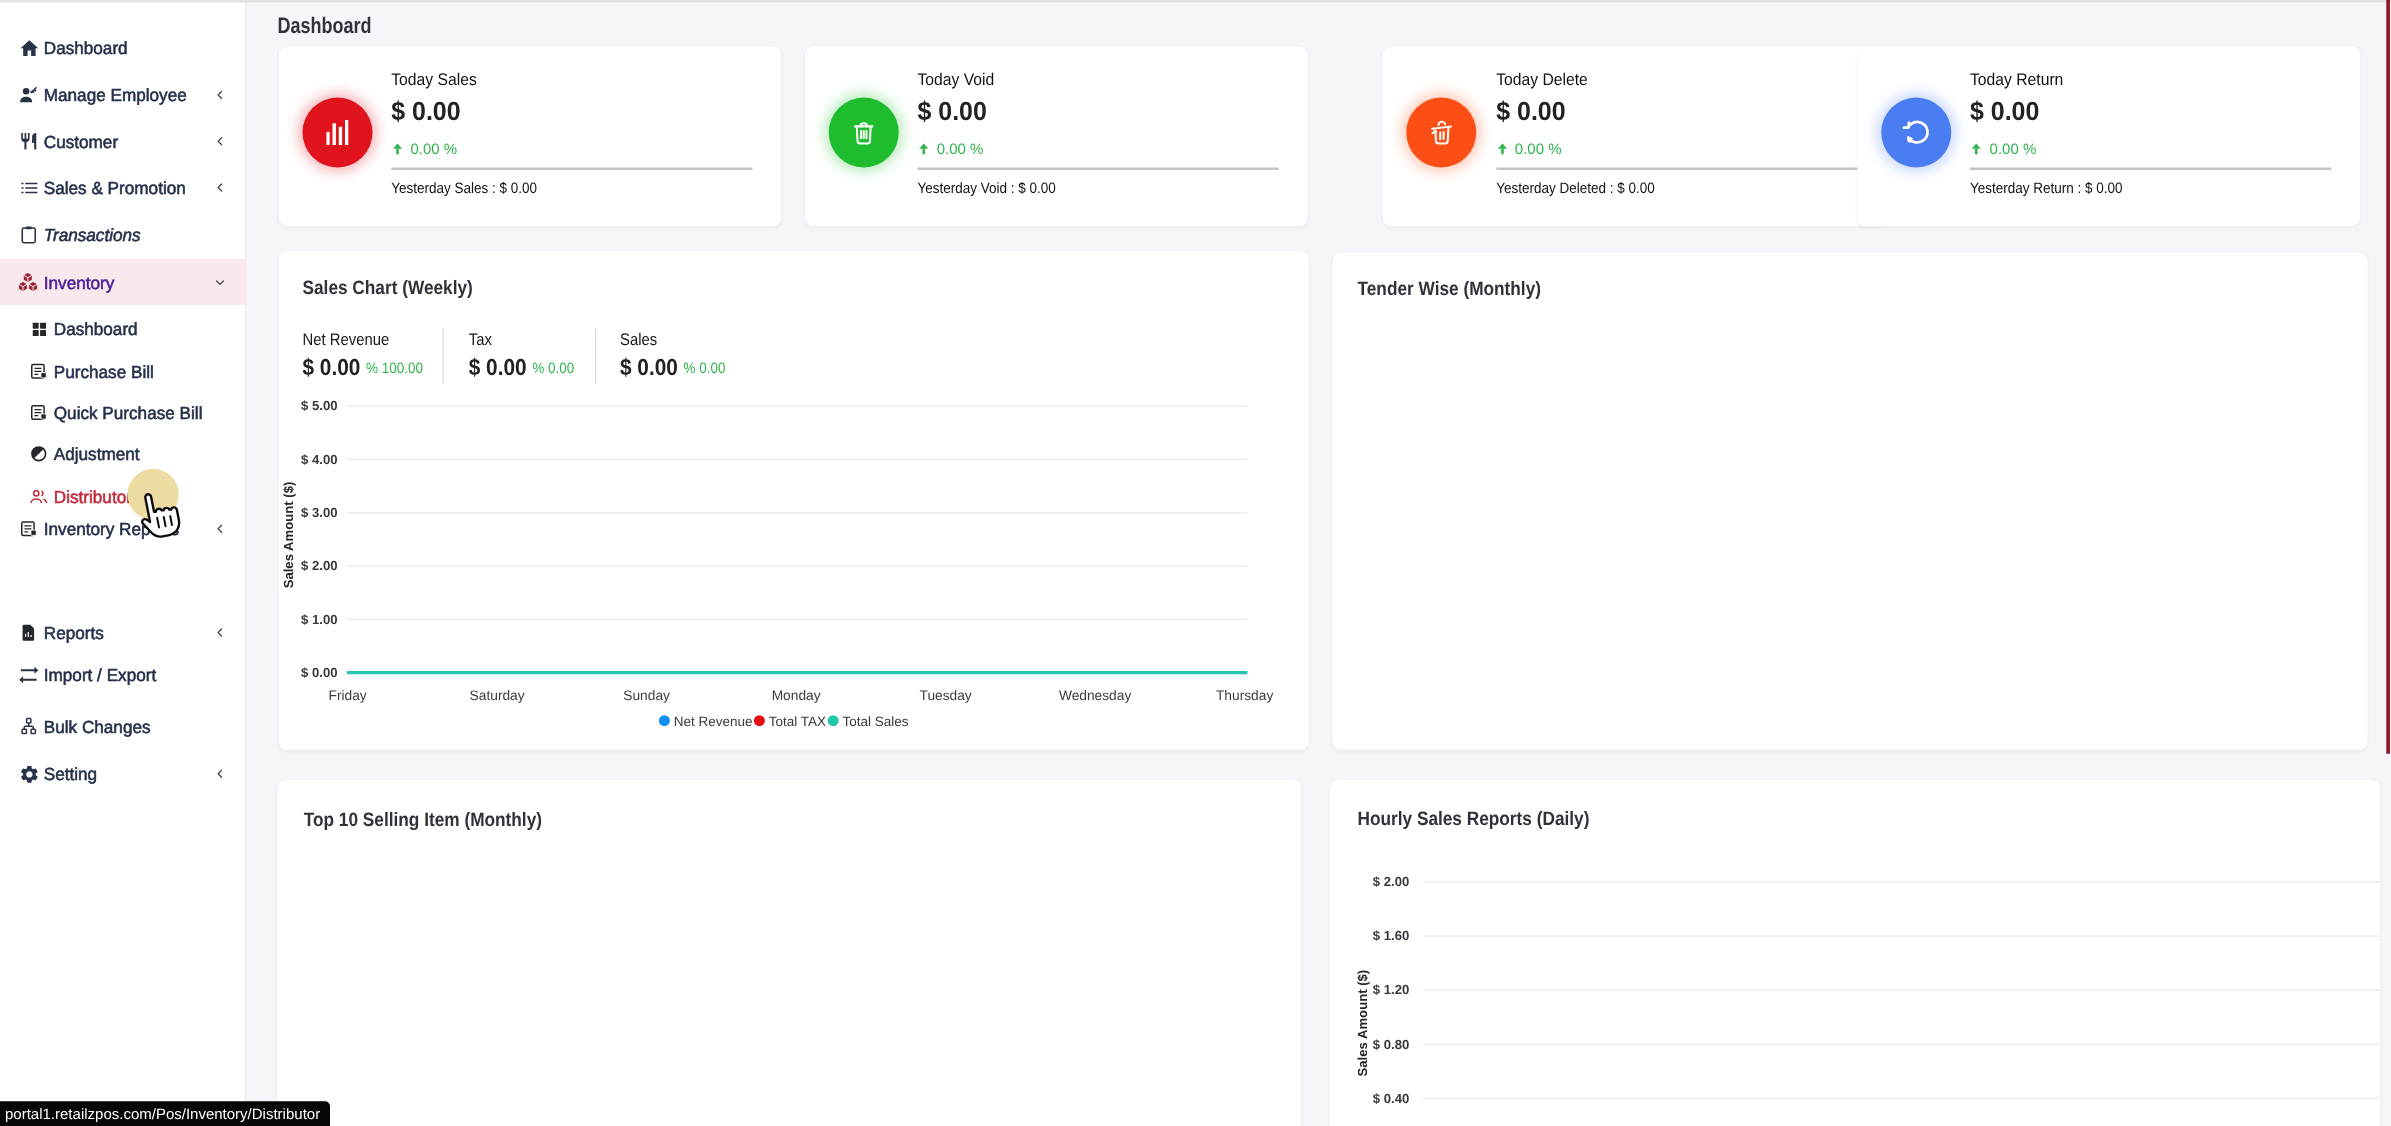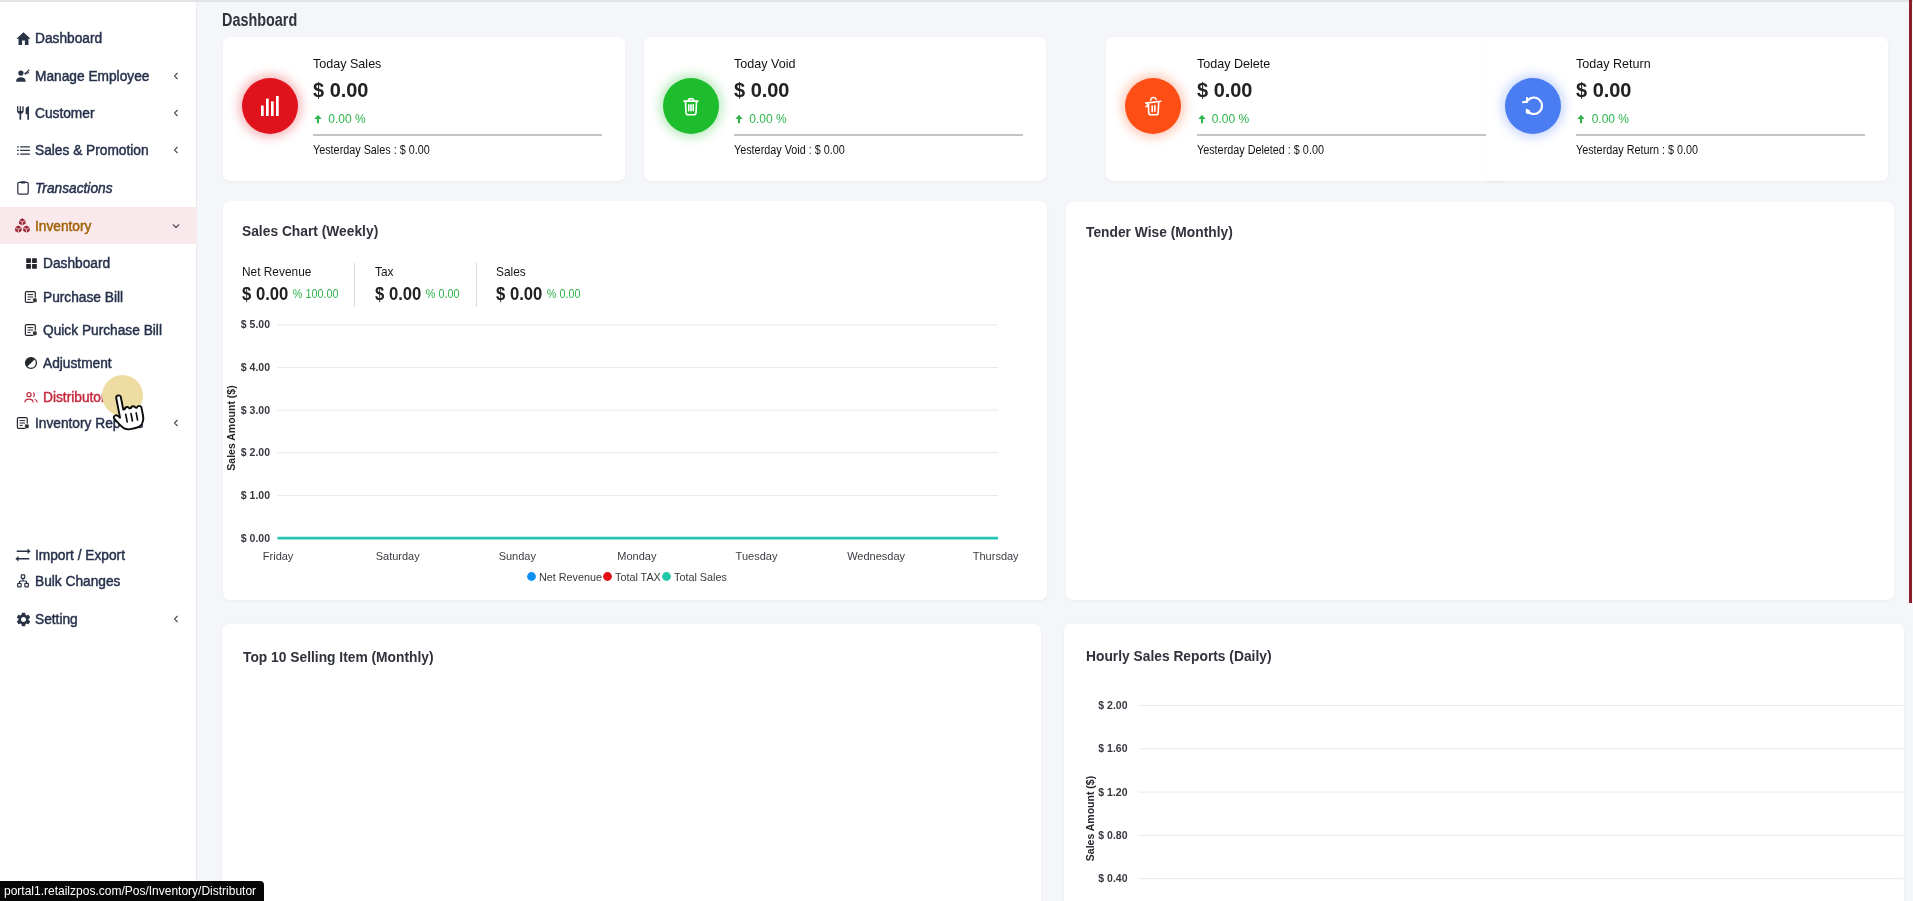--- a/index.html
+++ b/index.html
@@ -8,21 +8,21 @@
   .topline { position:absolute; left:0; top:0; width:1913px; height:2px; background:#e2e3e6; z-index:40; }
   
   #sidebar { position:absolute; left:0; top:0; width:197px; height:901px; background:#fff; border-right:1px solid #e9e9ee; z-index:5; }
   .mi { position:absolute; left:0; width:197px; height:38px; display:flex; align-items:center; color:#25304a; font-size:14px; -webkit-text-stroke:0.45px currentColor; }
   .mi .ic { position:absolute; left:14px; width:18px; height:18px; display:flex; align-items:center; justify-content:center; }
   .mi .lb { position:absolute; left:35px; white-space:nowrap; transform:scaleX(0.98); transform-origin:0 50%; }
   .mi .ch { position:absolute; left:170px; top:50%; margin-top:-6px; width:12px; height:12px; }
   .sub .ic { left:23px; width:16px; height:16px; }
   .sub .lb { left:43px; }
   .active-bg { position:absolute; left:0; top:207px; width:197px; height:36.5px; background:#f9e9ec; }
-  .red { color:#a16207; }
+  .red { color:#4c1d95; }
   .red2 { color:#c42a3d; }
   
   .h1 { position:absolute; left:222px; top:10px; font-size:18px; font-weight:bold; color:#31333c; z-index:6; transform:scaleX(0.8); transform-origin:0 50%; }
   .card { position:absolute; background:#fff; border-radius:7px; box-shadow:0 1px 3px rgba(30,30,60,0.05); }
   .scard .bub { position:absolute; left:19px; top:40.5px; width:56px; height:56px; border-radius:50%; }
   .scard .t1 { position:absolute; left:90.5px; top:19px; font-size:13.5px; color:#111; transform:scaleX(0.93); transform-origin:0 50%; }
   .scard .t2 { position:absolute; left:90.5px; top:41px; font-size:21px; font-weight:bold; color:#222; transform:scaleX(0.95); transform-origin:0 50%; }
   .scard .t3 { position:absolute; left:90.5px; top:75px; font-size:12px; color:#2eb44b; }
   .scard .dv { position:absolute; left:90.5px; top:96.5px; width:289px; height:2px; background:#c5c5c8; }
   .scard .t4 { position:absolute; left:90.5px; top:105.5px; font-size:12px; color:#111; transform:scaleX(0.9); transform-origin:0 50%; }
@@ -183,21 +183,35 @@
             <path d="M6.8 8.4h8.4M6.8 12h8.4M6.8 15.6h4.6"></path>
           </g>
           <rect x="14.6" y="13.6" width="6.4" height="6.4" rx="1.4" fill="#23262b" stroke="#fff" stroke-width="1.1"></rect>
         </svg>
       </span>
       <span class="lb">Inventory Reports</span>
       <svg class="ch" width="12" height="12" viewBox="0 0 24 24" fill="none" stroke="#4a4a55" stroke-width="2.2" stroke-linecap="round" stroke-linejoin="round">
         <path d="M14.5 6.5L9 12l5.5 5.5"></path>
       </svg>
     </div>
-  <div class="mi " style="top:536px;">
+  <div class="mi " style="top:487px;">
+      <span class="ic">
+        <svg width="16" height="16" viewBox="0 0 24 24">
+          <path d="M6.2 2.6h7.6l4.6 4.6v13.2a1.6 1.6 0 0 1-1.6 1.6H6.2a1.6 1.6 0 0 1-1.6-1.6V4.2a1.6 1.6 0 0 1 1.6-1.6z" fill="#23262b"></path>
+          <g stroke="#fff" stroke-width="1.5">
+            <path d="M8.2 17.4v-3.8M11.5 17.4v-6M14.8 17.4v-2.4"></path>
+          </g>
+        </svg>
+      </span>
+      <span class="lb">Reports</span>
+      <svg class="ch" width="12" height="12" viewBox="0 0 24 24" fill="none" stroke="#4a4a55" stroke-width="2.2" stroke-linecap="round" stroke-linejoin="round">
+        <path d="M14.5 6.5L9 12l5.5 5.5"></path>
+      </svg>
+    </div>
+  <div class="mi " style="top:521px;">
       <span class="ic">
         <svg width="18" height="18" viewBox="0 0 24 24" fill="#2a3246">
           <path d="M18 10.6l4.2-3.7L18 3.2v2.7H3.6v2h14.4zM6 13.4l-4.2 3.7L6 20.8v-2.7h14.4v-2H6z"></path>
         </svg>
       </span>
       <span class="lb">Import / Export</span>
     </div>
   <div class="mi " style="top:562px;">
       <span class="ic">
         <svg width="16" height="16" viewBox="0 0 24 24" fill="none" stroke="#2a3246" stroke-width="1.8">

